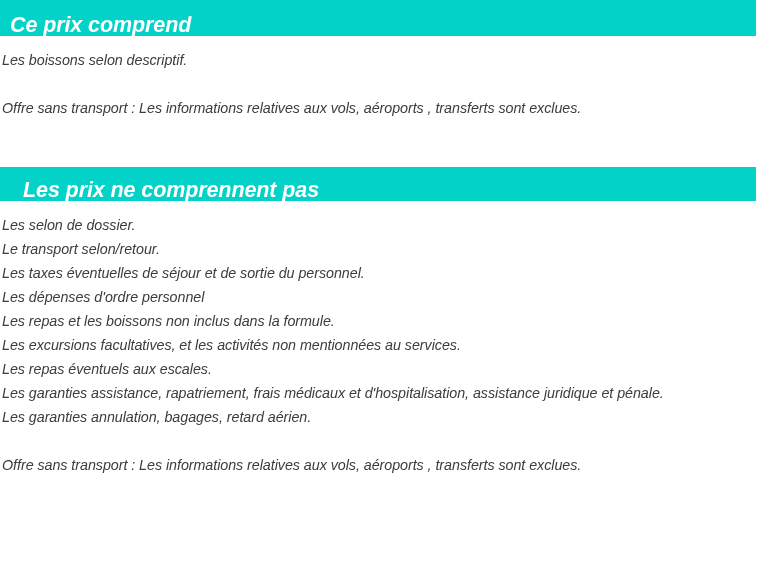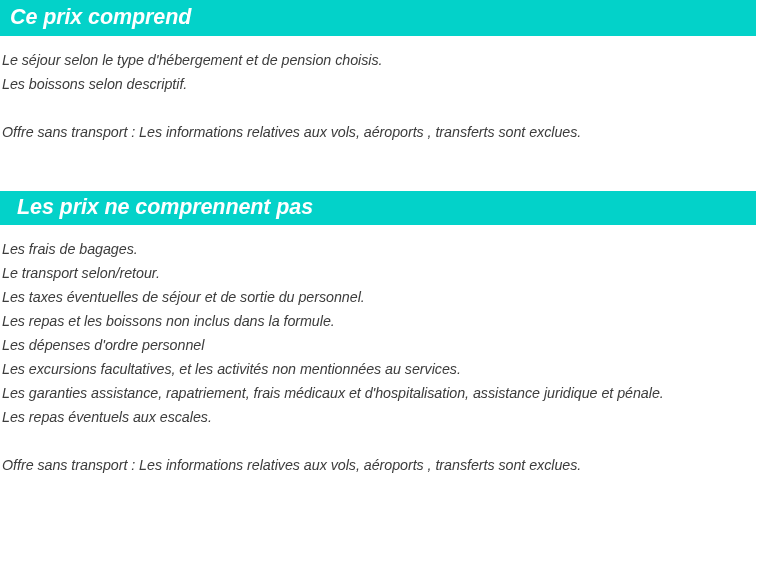--- a/index.html
+++ b/index.html
@@ -22,39 +22,39 @@
     position: relative;
     background: #ffffff;
   }
 
   
   .section-header {
     background: #03d2c9;
     width: 756px;
     box-sizing: border-box;
     display: flex;
-    align-items: center;
+    align-items: flex-end;
   }
   .section-header .section-title {
     color: #ffffff;
     font-style: italic;
     font-weight: bold;
     font-size: 21.5px;
     line-height: 1;
     letter-spacing: -0.1px;
     white-space: nowrap;
   }
 
   #header-bar-included {
     height: 36px;
     padding-left: 10px;
   }
   #header-bar-excluded {
     height: 34px;
-    padding-left: 17px;
+    padding-left: 23px;
   }
 
   
   .section-body {
     padding-left: 2px;
     padding-right: 4px;
   }
   .body-line {
     color: #3c3c3c;
     font-style: italic;
@@ -81,38 +81,38 @@
 </head>
 <body>
 
 <div class="page">
 
   <div class="section-header" id="header-bar-included">
     <span class="section-title">Ce prix comprend</span>
   </div>
 
   <div class="section-body" id="section-included-body">
-    <div class="body-line">Le séjour selon le type d'hébergement et de pension choisis.</div>
     <div class="body-line">Les boissons selon descriptif.</div>
     <div class="spacer-line"></div>
     <div class="body-line">Offre sans transport : Les informations relatives aux vols, aéroports , transferts sont exclues.</div>
   </div>
 
   <div id="gap-between-sections"></div>
 
   <div class="section-header" id="header-bar-excluded">
     <span class="section-title">Les prix ne comprennent pas</span>
   </div>
 
   <div class="section-body" id="section-excluded-body">
-    <div class="body-line">Les frais de bagages.</div>
+    <div class="body-line">Les selon de dossier.</div>
     <div class="body-line">Le transport selon/retour.</div>
     <div class="body-line">Les taxes éventuelles de séjour et de sortie du personnel.</div>
+    <div class="body-line">Les dépenses d'ordre personnel</div>
     <div class="body-line">Les repas et les boissons non inclus dans la formule.</div>
-    <div class="body-line">Les dépenses d'ordre personnel</div>
     <div class="body-line">Les excursions facultatives, et les activités non mentionnées au services.</div>
+    <div class="body-line">Les repas éventuels aux escales.</div>
     <div class="body-line">Les garanties assistance, rapatriement, frais médicaux et d'hospitalisation, assistance juridique et pénale.</div>
-    <div class="body-line">Les repas éventuels aux escales.</div>
+    <div class="body-line">Les garanties annulation, bagages, retard aérien.</div>
     <div class="spacer-line"></div>
     <div class="body-line">Offre sans transport : Les informations relatives aux vols, aéroports , transferts sont exclues.</div>
   </div>
 
 </div>
 
 </body></html>

